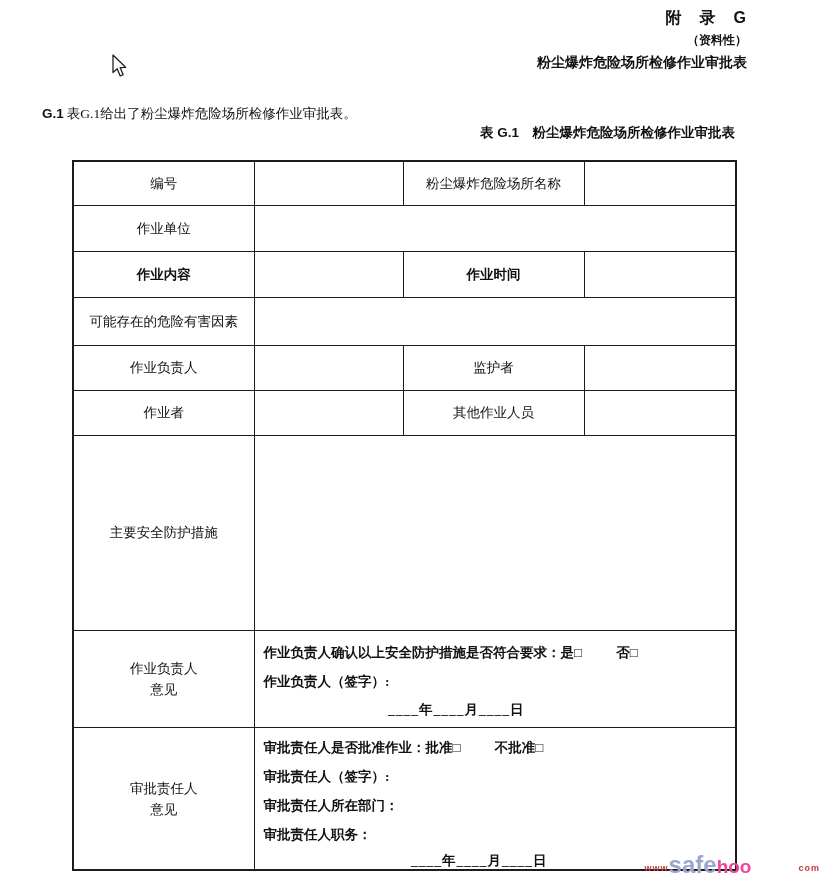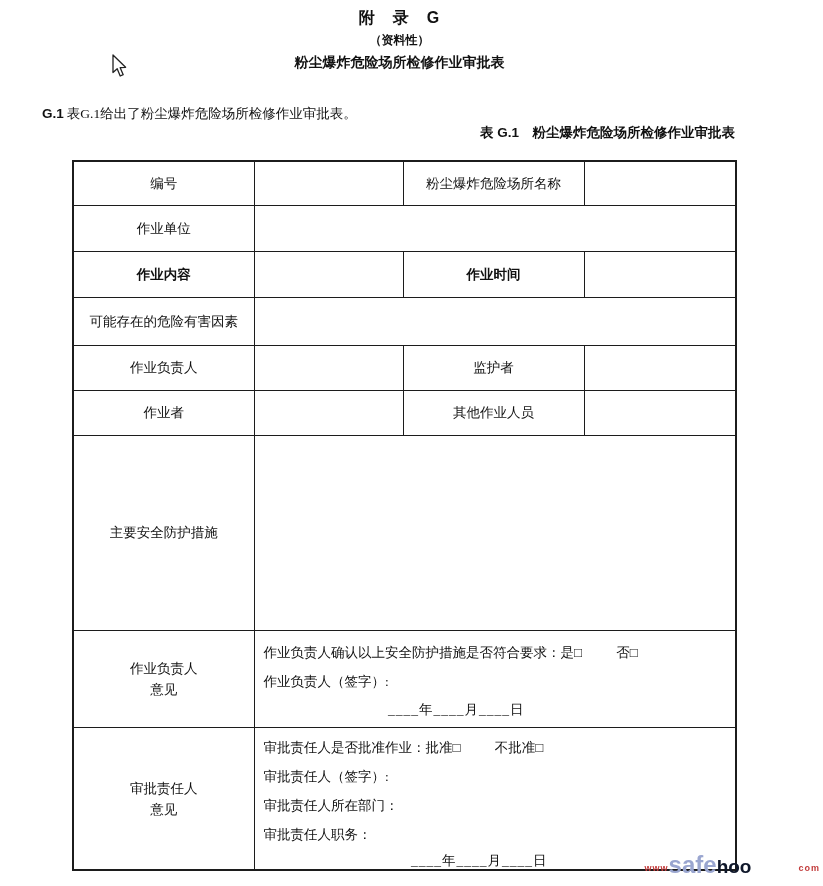--- a/index.html
+++ b/index.html
@@ -12,22 +12,22 @@
     position:relative;
     width:823px;
     height:886px;
     background:#ffffff;
     overflow:hidden;
   }
   .hei{font-family:"Liberation Sans","DejaVu Sans",sans-serif;font-weight:bold;}
 
   .title-block{
     position:absolute;
-    left:68px; top:6px; width:663px;
-    text-align:center;
+    left:84px; top:6px; width:663px;
+    text-align:right;
   }
   .t1{font-size:16px;line-height:24px;letter-spacing:1px;}
   .t2{font-size:12px;line-height:21px;}
   .t3{font-size:14px;line-height:22px;}
 
   .intro{
     position:absolute;
     left:42px; top:91px;
     font-size:13.5px;
   }
@@ -69,20 +69,21 @@
   tr.r9 td{height:141px;}
 
   .two-line{line-height:21px;}
 
   .opinion{
     display:flex;
     flex-direction:column;
     box-sizing:border-box;
     padding:7px 0 5px 9px;
     height:96px;
+    font-weight:bold;
   }
   .opinion.tall{height:141px;padding-top:5px;}
   .opinion .line{line-height:29px;white-space:pre;}
   .cb-gap{margin-left:34px;}
   .date-line{
     margin-top:auto;
     text-align:center;
     line-height:24px;
     letter-spacing:1px;
   }
@@ -210,16 +211,16 @@
       </td>
     </tr>
   </tbody>
     </table>
 
   <svg class="cursor" viewBox="0 0 17 24">
     <polygon points="1,1 1,18.5 5.2,14.8 8.2,22 11.2,20.7 8.2,13.7 13.6,13.3" fill="#ffffff" stroke="#222" stroke-width="1.3" stroke-linejoin="round"></polygon>
   </svg>
 
   <div class="watermark">
-    <span class="wm-badge" style="color:#c23b3b">www</span><span class="wm-safe" style="color:#9aa6d0">safe</span><span class="wm-hoo" style="color:#0f172a">hoo</span><span class="wm-badge" style="color:#c23b3b">com</span>
+    <span class="wm-badge" style="color:#c23b3b">www</span><span class="wm-safe" style="color:#9aa6d0">safe</span><span class="wm-hoo" style="color:#ec4899">hoo</span><span class="wm-badge" style="color:#c23b3b">com</span>
   </div>
 
 </div>
 
 </body></html>

